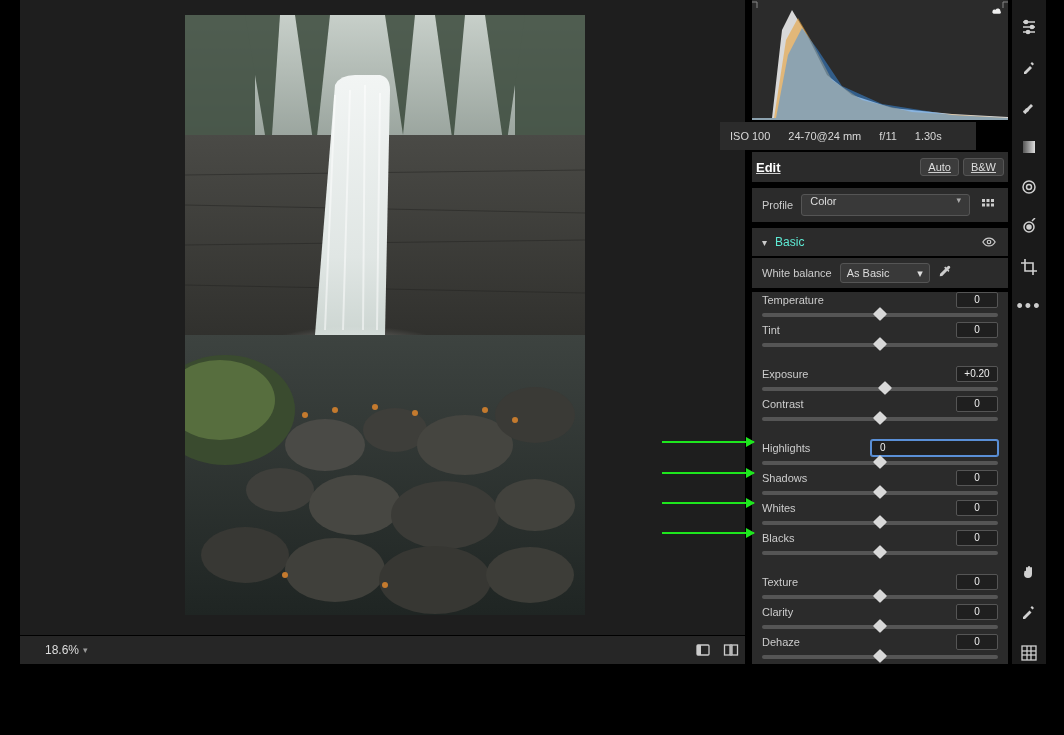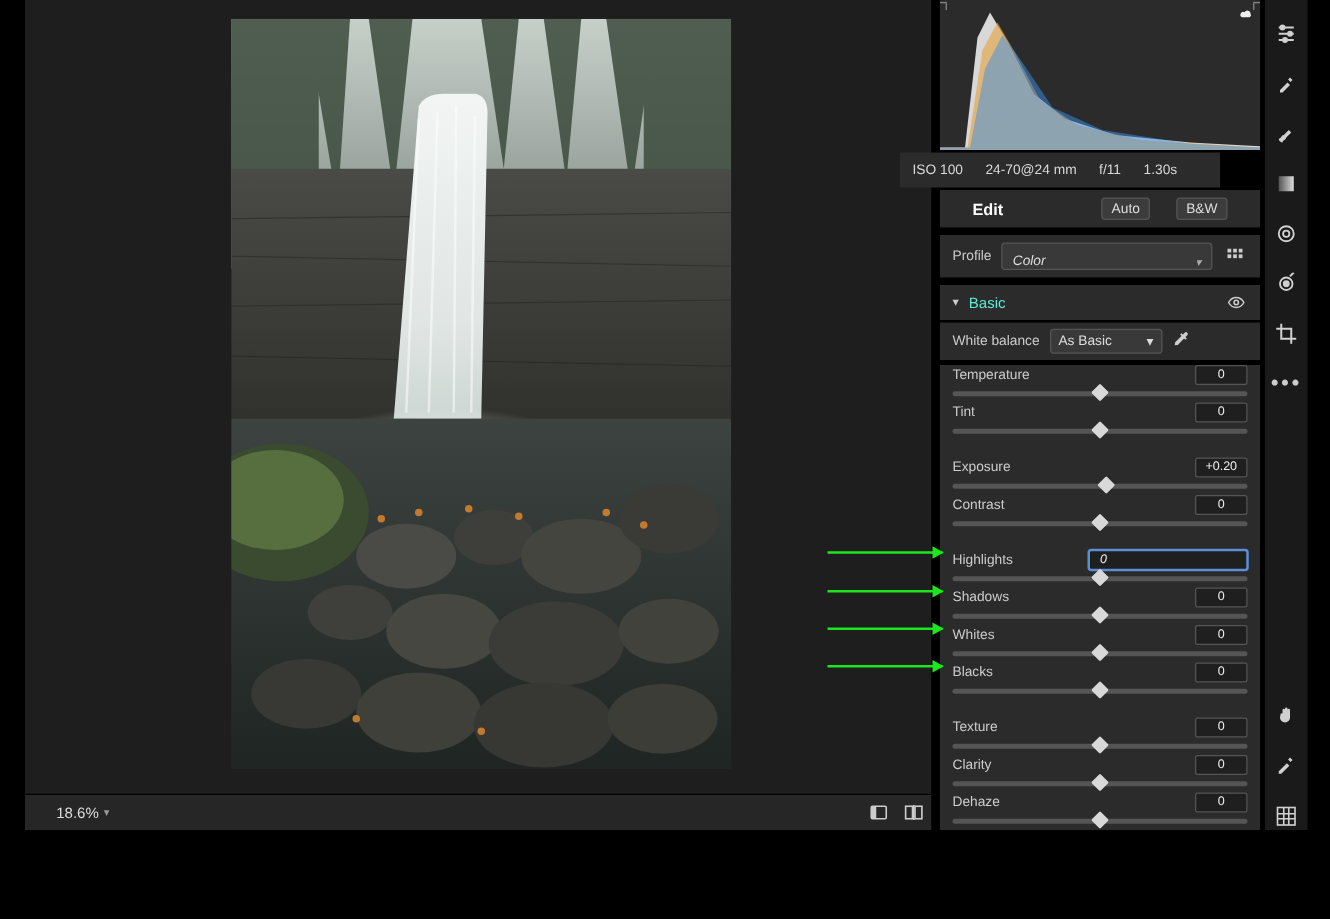--- a/index.html
+++ b/index.html
@@ -23,28 +23,28 @@
   .histo-wrap { position: absolute; left: 752px; top: 0; width: 256px; height: 120px; background: #2b2b2b; }
   .histo-wrap svg { width: 100%; height: 100%; display: block; }
   .cloud-icon { position: absolute; left: 990px; top: 5px; color: #eee; }
   .cloud-icon svg { width: 14px; height: 14px; }
 
   
   .exif { position: absolute; left: 720px; top: 122px; width: 256px; height: 28px; display: flex; align-items: center; font-size: 11px; color: #d8d8d8; background: #2b2b2b; padding: 0 10px; gap: 18px; }
   .exif span { white-space: nowrap; }
 
   
-  .edit-hdr { position: absolute; left: 752px; top: 152px; width: 256px; height: 30px; display: flex; align-items: center; padding: 0 26px; background: #2b2b2b; }
+  .edit-hdr { position: absolute; left: 752px; top: 152px; width: 256px; height: 30px; display: flex; align-items: center; padding: 0 4px; background: #2b2b2b; text-decoration: underline; }
   .edit-hdr .title { font-size: 13px; font-weight: 600; color: #fff; flex: 1; }
-  .mini-btn { font-size: 11px; color: #ddd; background: #3c3c3c; border: 1px solid #555; padding: 2px 7px; border-radius: 3px; margin-left: 21px; cursor: pointer; }
+  .mini-btn { font-size: 11px; color: #ddd; background: #3c3c3c; border: 1px solid #555; padding: 2px 7px; border-radius: 3px; margin-left: 4px; cursor: pointer; }
 
   
   .profile-row { position: absolute; left: 752px; top: 188px; width: 256px; height: 34px; display: flex; align-items: center; padding: 0 10px; background: #2b2b2b; gap: 8px; }
   .lbl { font-size: 11px; color: #ccc; }
-  .sel { flex: 1; height: 22px; background: #393939; border: 1px solid #555; border-radius: 3px; font-size: 11px; color: #ddd; display: flex; align-items: flex-end; padding: 0 8px; justify-content: space-between; cursor: pointer; font-style: italic; }
+  .sel { flex: 1; height: 22px; background: #393939; border: 1px solid #555; border-radius: 3px; font-size: 11px; color: #ddd; display: flex; align-items: flex-start; padding: 0 8px; justify-content: space-between; cursor: pointer; }
   .sel .chev { font-size: 9px; color: #aaa; }
   .grid-btn { width: 20px; height: 20px; display: flex; align-items: center; justify-content: center; cursor: pointer; color: #ccc; }
   .grid-btn svg { width: 14px; height: 14px; }
 
   
   .sec-hdr { position: absolute; left: 752px; top: 228px; width: 256px; height: 28px; display: flex; align-items: center; padding: 0 10px; background: #2b2b2b; gap: 8px; }
   .sec-hdr .tw { color: #ccc; font-size: 10px; }
   .sec-hdr .name { font-size: 12px; color: #5eead4; flex: 1; }
   .eye { width: 18px; height: 18px; display: flex; align-items: center; justify-content: center; color: #ccc; cursor: pointer; }
   .eye svg { width: 14px; height: 14px; }

